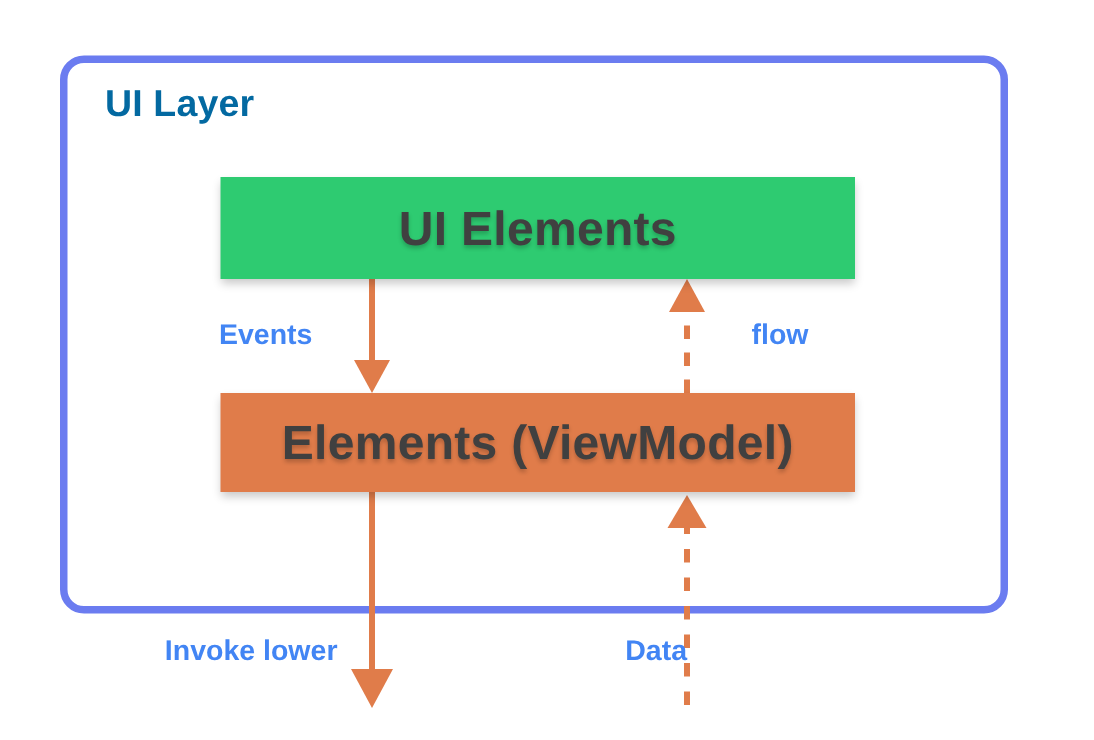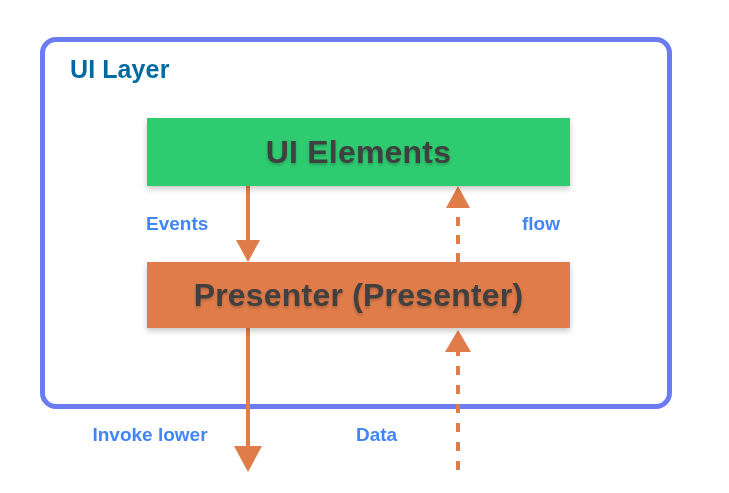--- a/index.html
+++ b/index.html
@@ -84,23 +84,23 @@
   
   .edge-label {
     position: absolute;
     color: #4285f4;
     font-weight: bold;
     font-size: 19px;
     white-space: nowrap;
     line-height: 23px;
   }
   #label-events   { left: 146px; top: 212px; }
-  #label-flow     { left: 522px; top: 212px; }
-  #label-invoke   { left: 75px;  top: 423px; text-align: center; width: 150px; }
-  #label-data     { left: 356px; top: 423px; text-align: left; width: 86px; }
+  #label-flow     { left: 501px; top: 212px; }
+  #label-invoke   { left: 75px;  top: 423px; text-align: right; width: 150px; }
+  #label-data     { left: 372px; top: 423px; text-align: right; width: 86px; }
 </style>
 </head>
 <body>
 
 <div id="stage">
 
   <div id="ui-layer-box"></div>
   <div id="ui-layer-title">UI Layer</div>
 
   <svg id="connectors" viewBox="0 0 729 493" xmlns="http://www.w3.org/2000/svg">
@@ -124,21 +124,21 @@
       <line x1="458" y1="470" x2="458" y2="348" stroke="#e07c4a" stroke-width="4" stroke-dasharray="9 10"></line>
       <polygon points="458,330 445,352 471,352" fill="#e07c4a"></polygon>
     </g>
   </svg>
 
   <div class="node" id="node-ui-elements">
     <span>UI Elements</span>
   </div>
 
   <div class="node" id="node-presenter">
-    <span>Presenter (Presenter)</span>
+    <span>Elements (ViewModel)</span>
   </div>
 
   <div class="edge-label" id="label-events">Events</div>
 
   <div class="edge-label" id="label-flow">flow</div>
 
   <div class="edge-label" id="label-invoke">
     <div>Invoke lower</div>
   </div>
 

